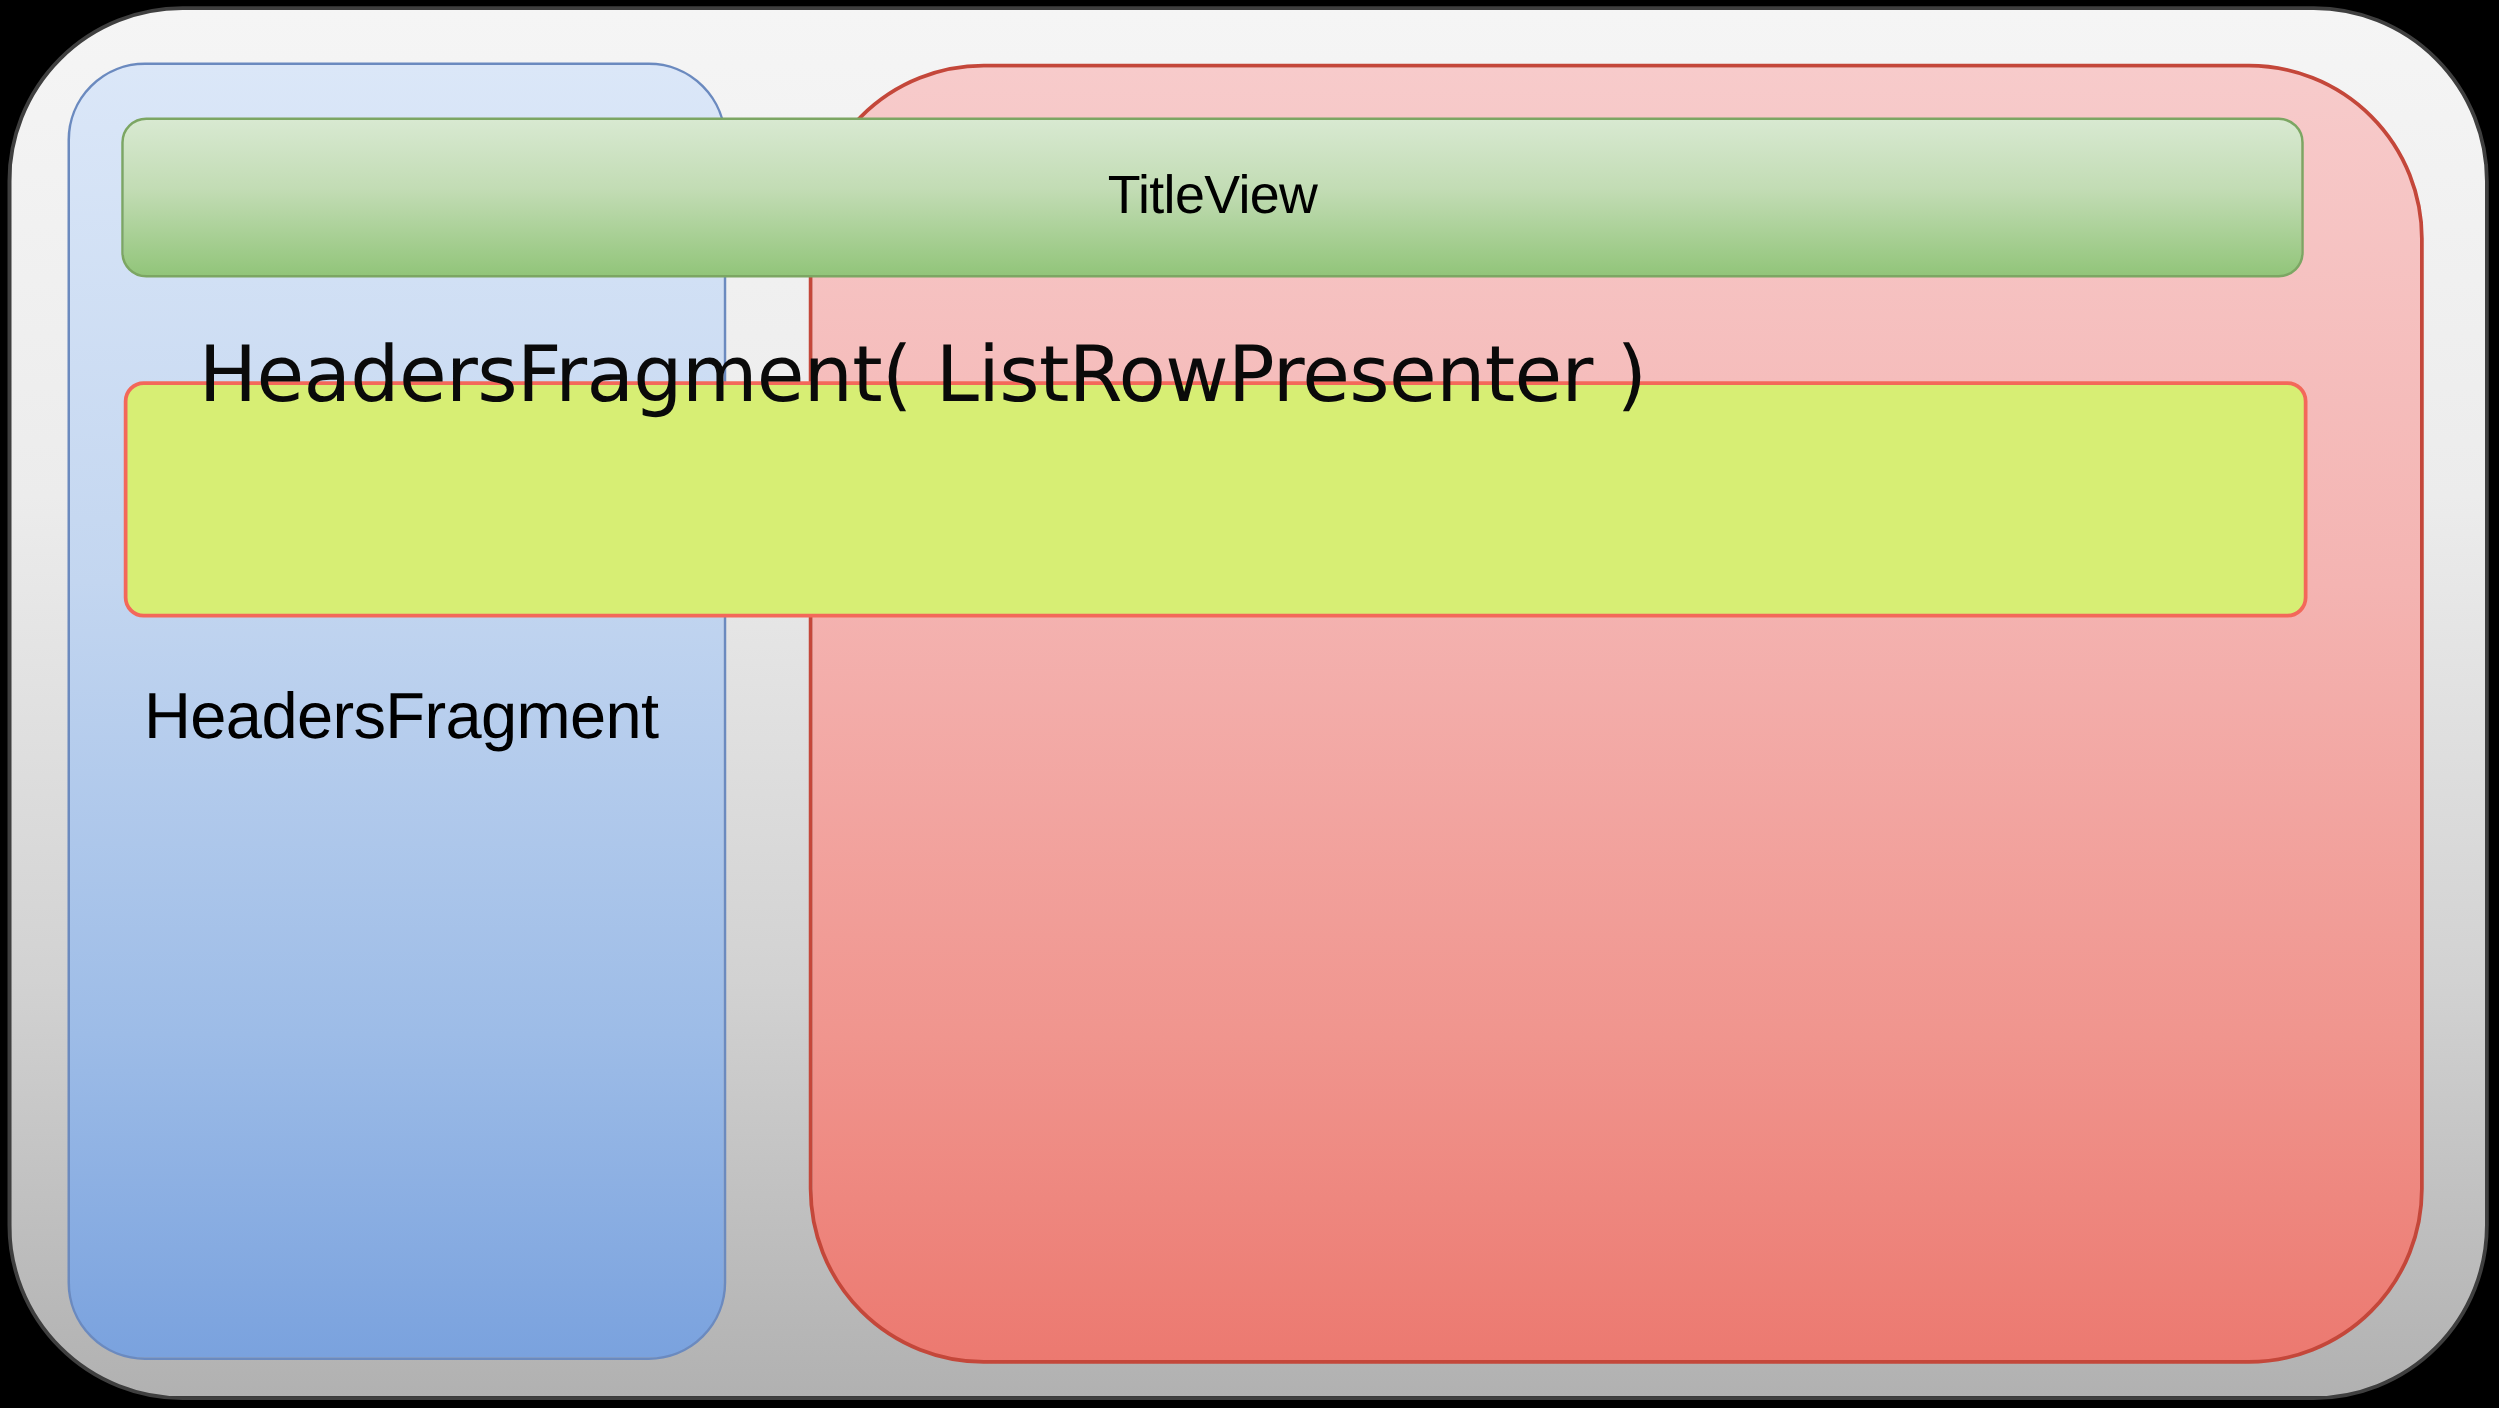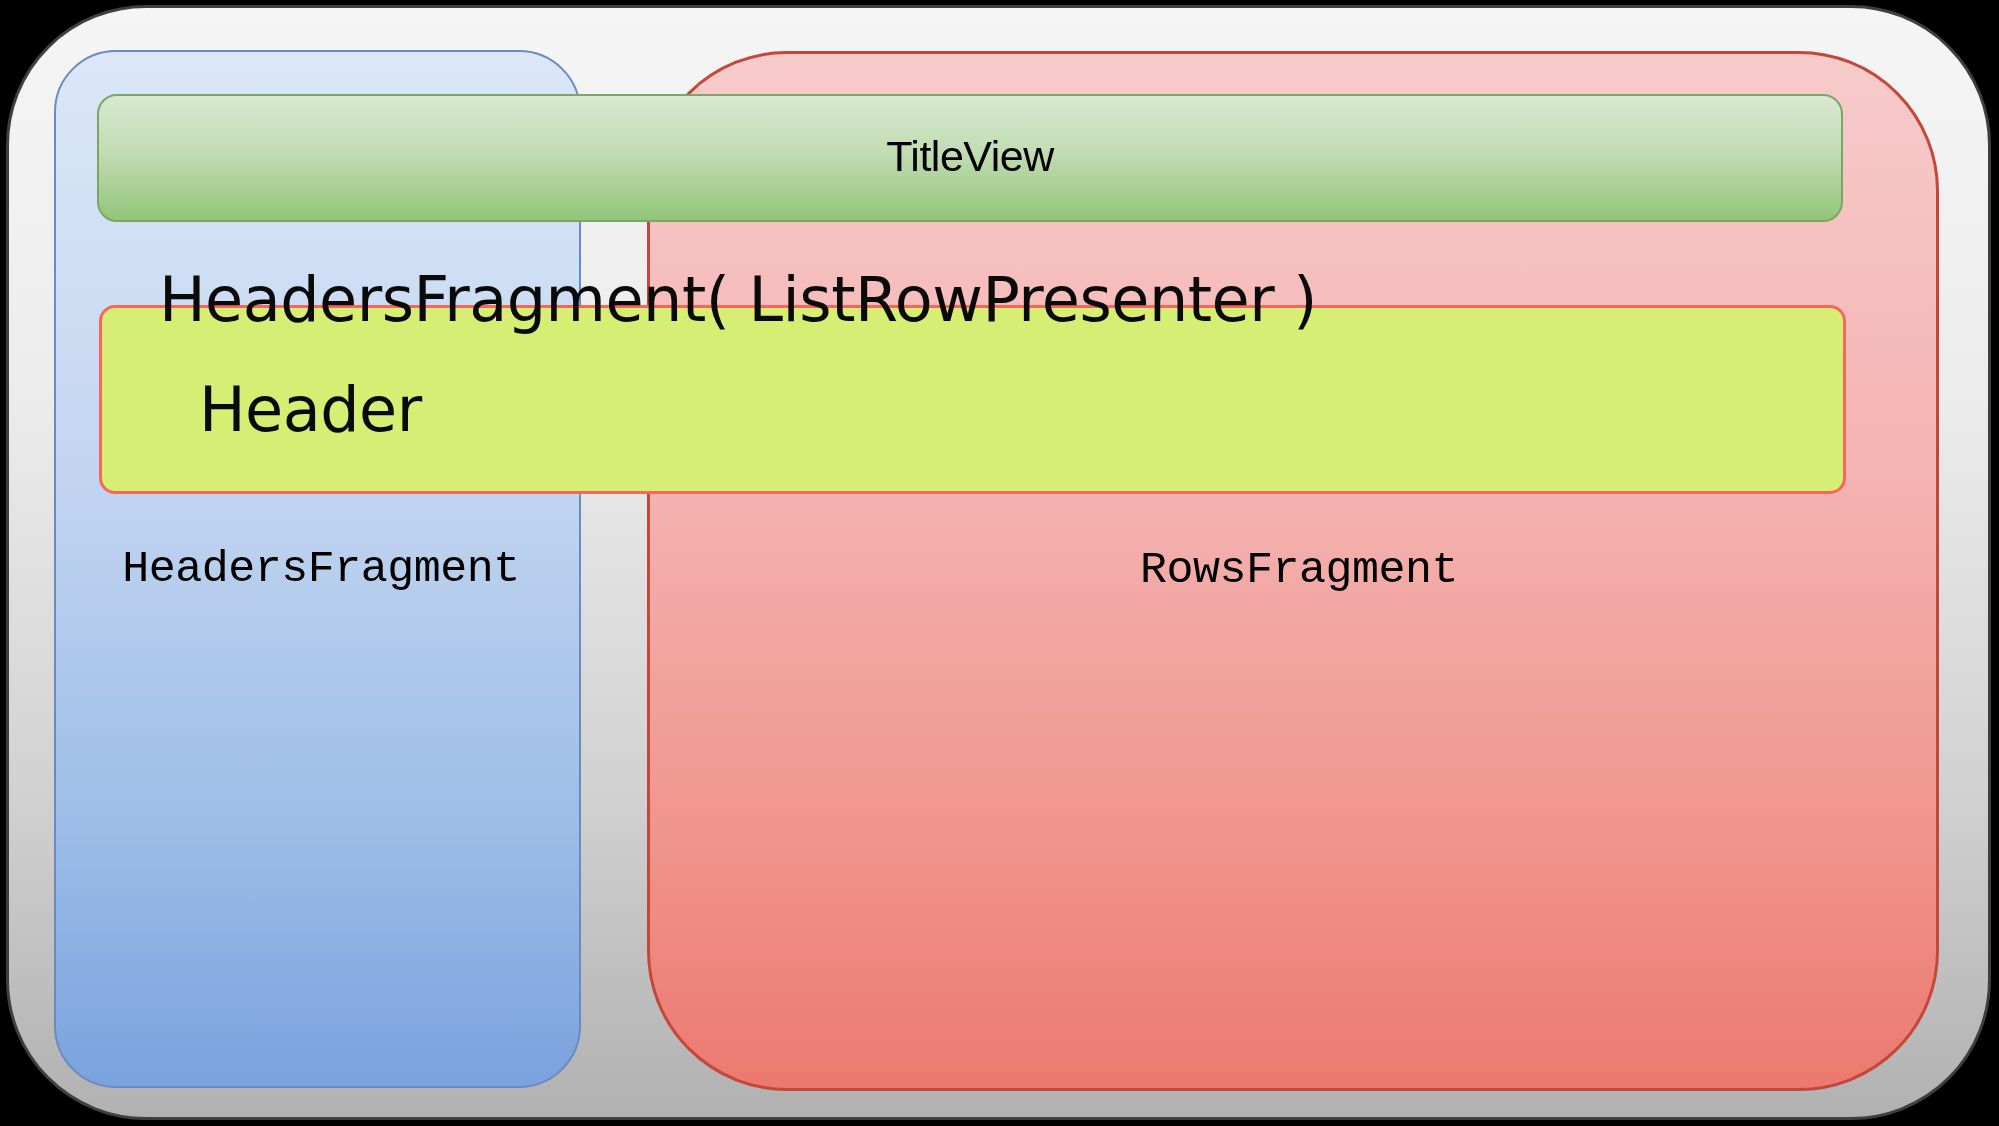--- a/index.html
+++ b/index.html
@@ -74,22 +74,22 @@
     line-height: 1;
     letter-spacing: -0.5px;
     color: #0a0a0a;
     white-space: pre;
   }
   .adapter-presenter-text { left: 150px; top: 261px; }
   .header-cell-text       { left: 190px; top: 371px; }
   .card-presenter-text    { left: 790px; top: 371px; }
   .frag-label {
     position: absolute;
-    font-family: Liberation Mono, monospace;
-    font-size: 45px;
+    font-family: Liberation Sans, sans-serif;
+    font-size: 52px;
     line-height: 1;
     letter-spacing: -0.5px;
     color: #000000;
     transform: translateX(-50%);
     white-space: pre;
   }
   .headers-label { left: 312px;  top: 539px; }
   .rows-label    { left: 1290px; top: 540px; }
 </style>
 </head>
@@ -103,21 +103,19 @@
     <div class="rows-block"></div>
 
     <div class="title-bar">
       <span class="title-text">TitleView</span>
     </div>
 
     <div class="listrow-bar"></div>
 
     <span class="big-text adapter-presenter-text">HeadersFragment( ListRowPresenter )</span>
 
-    <span class="big-text header-cell-text">Header</span>
 
 
     <span class="frag-label headers-label">HeadersFragment</span>
 
-    <span class="frag-label rows-label">RowsFragment</span>
 
   </div>
 </div>
 
 </body></html>

